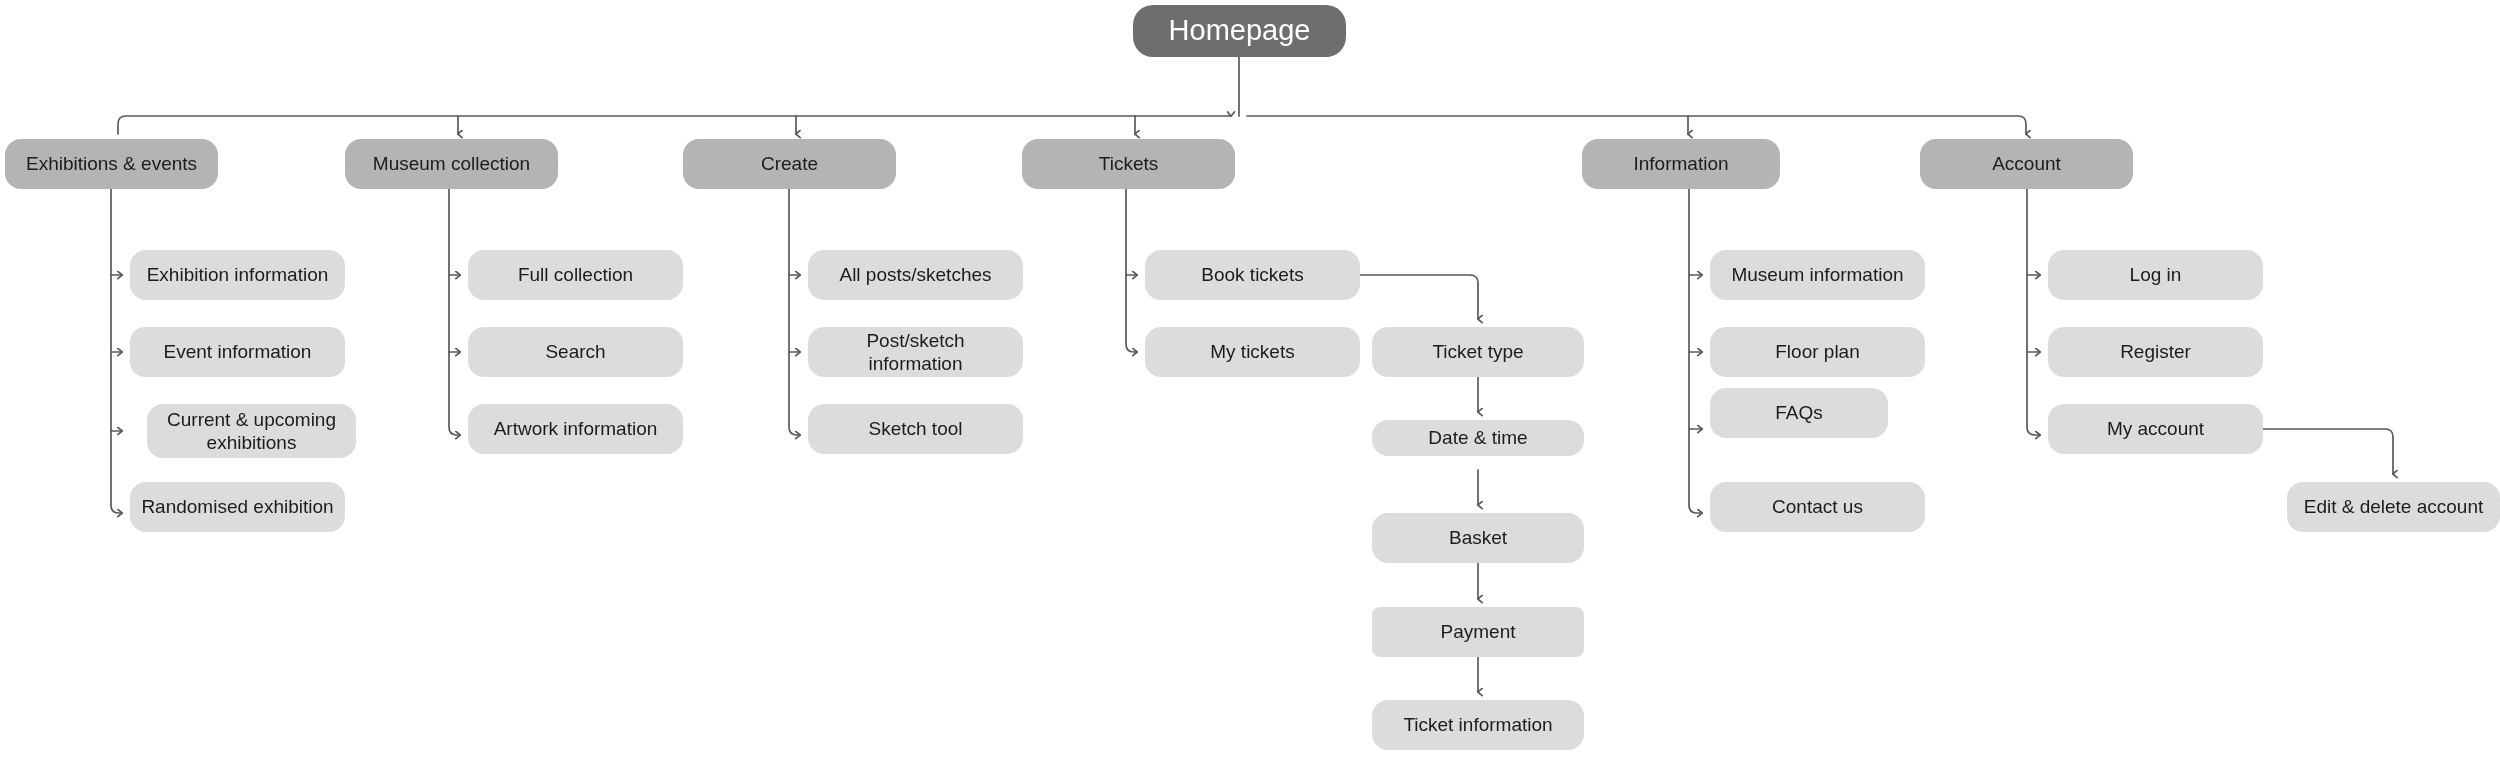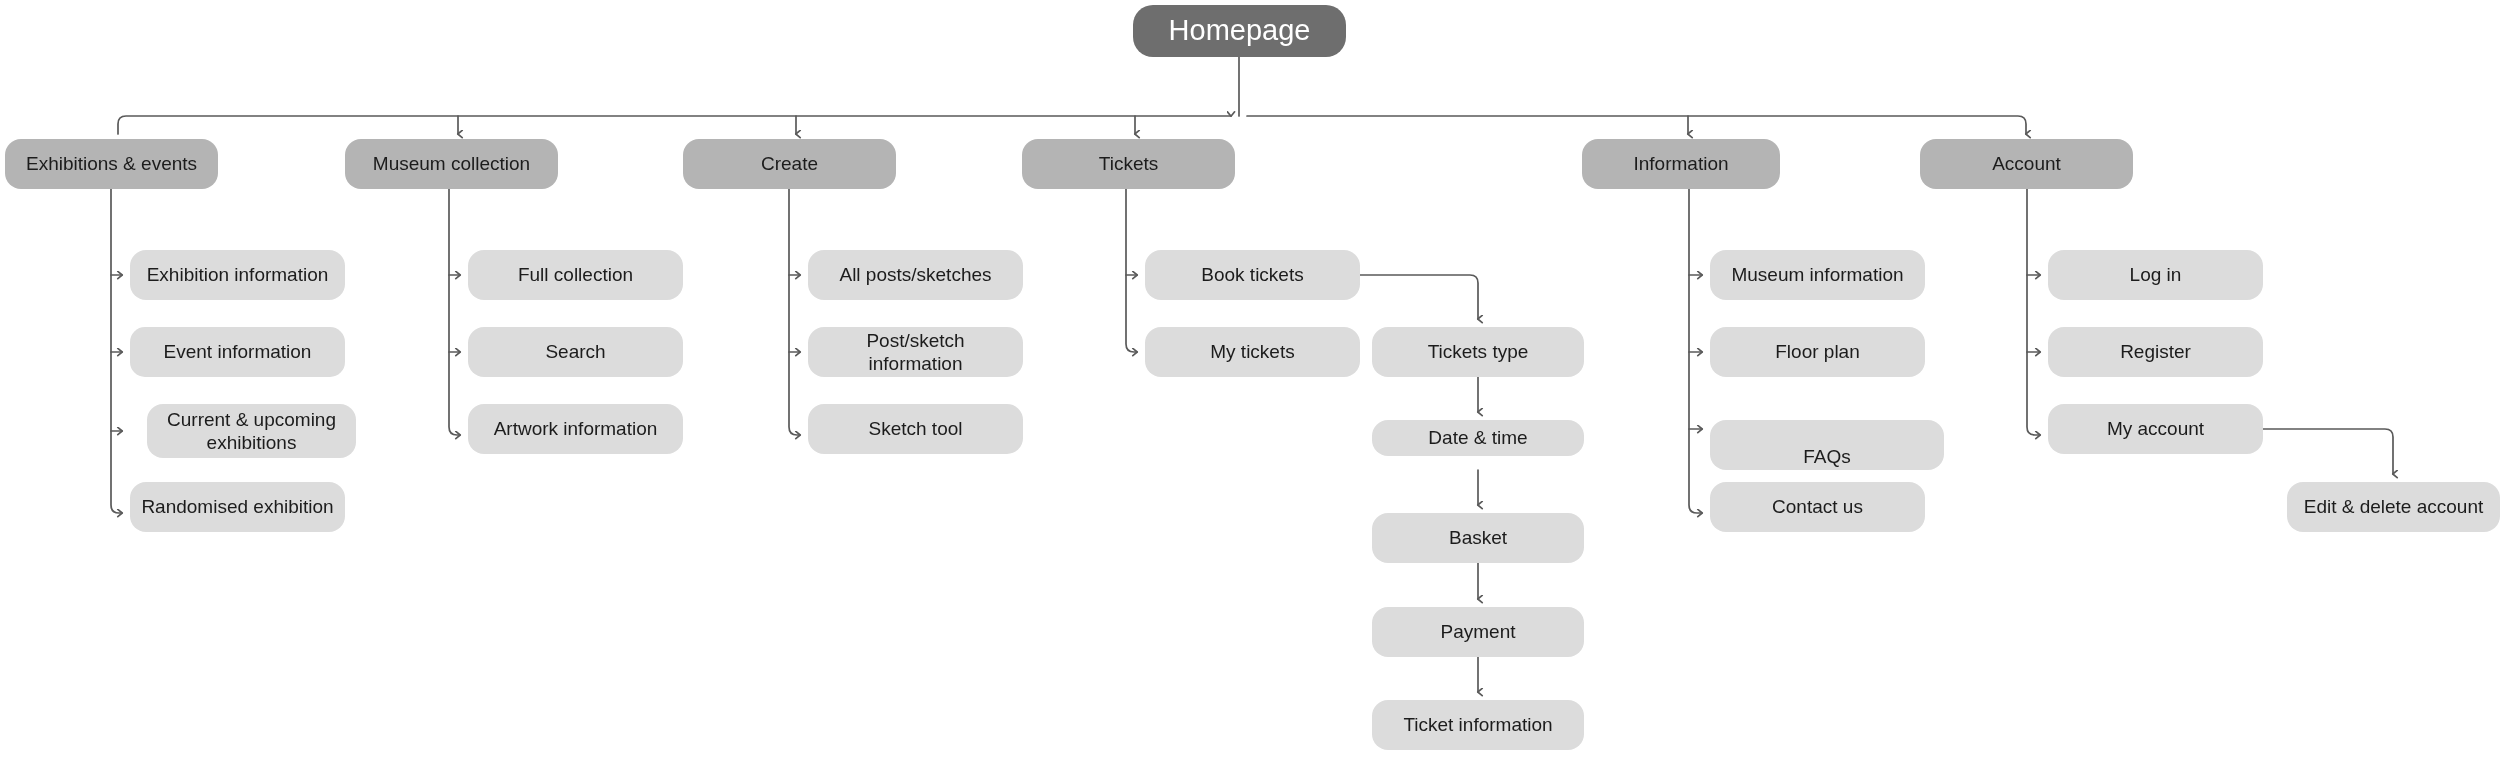--- a/index.html
+++ b/index.html
@@ -181,47 +181,47 @@
   <div class="node level3" style="left:1145px; top:327px; width:215px; height:50px;">
     <span>My tickets</span>
   </div>
 
   <div class="node level3" style="left:1710px; top:250px; width:215px; height:50px;">
     <span>Museum information</span>
   </div>
   <div class="node level3" style="left:1710px; top:327px; width:215px; height:50px;">
     <span>Floor plan</span>
   </div>
-  <div class="node level3" style="left:1710px; top:420px; width:234px; height:50px;align-items:flex-end;">
+  <div class="node level3" style="left:1710px; top:388px; width:178px; height:50px;">
     <span>FAQs</span>
   </div>
   <div class="node level3" style="left:1710px; top:482px; width:215px; height:50px;">
     <span>Contact us</span>
   </div>
 
   <div class="node level3" style="left:2048px; top:250px; width:215px; height:50px;">
     <span>Log in</span>
   </div>
   <div class="node level3" style="left:2048px; top:327px; width:215px; height:50px;">
     <span>Register</span>
   </div>
   <div class="node level3" style="left:2048px; top:404px; width:215px; height:50px;">
     <span>My account</span>
   </div>
 
   <div class="node level3" style="left:1372px; top:327px; width:212px; height:50px;">
-    <span>Tickets type</span>
+    <span>Ticket type</span>
   </div>
   <div class="node level3" style="left:1372px; top:420px; width:212px; height:36px;">
     <span>Date &amp; time</span>
   </div>
   <div class="node level3" style="left:1372px; top:513px; width:212px; height:50px;">
     <span>Basket</span>
   </div>
-  <div class="node level3" style="left:1372px; top:607px; width:212px; height:50px;">
+  <div class="node level3" style="left:1372px; top:607px; width:212px; height:50px;border-radius:8px;">
     <span>Payment</span>
   </div>
   <div class="node level3" style="left:1372px; top:700px; width:212px; height:50px;">
     <span>Ticket information</span>
   </div>
 
   <div class="node level3" style="left:2287px; top:482px; width:213px; height:50px;">
     <span>Edit &amp; delete account</span>
   </div>
 

